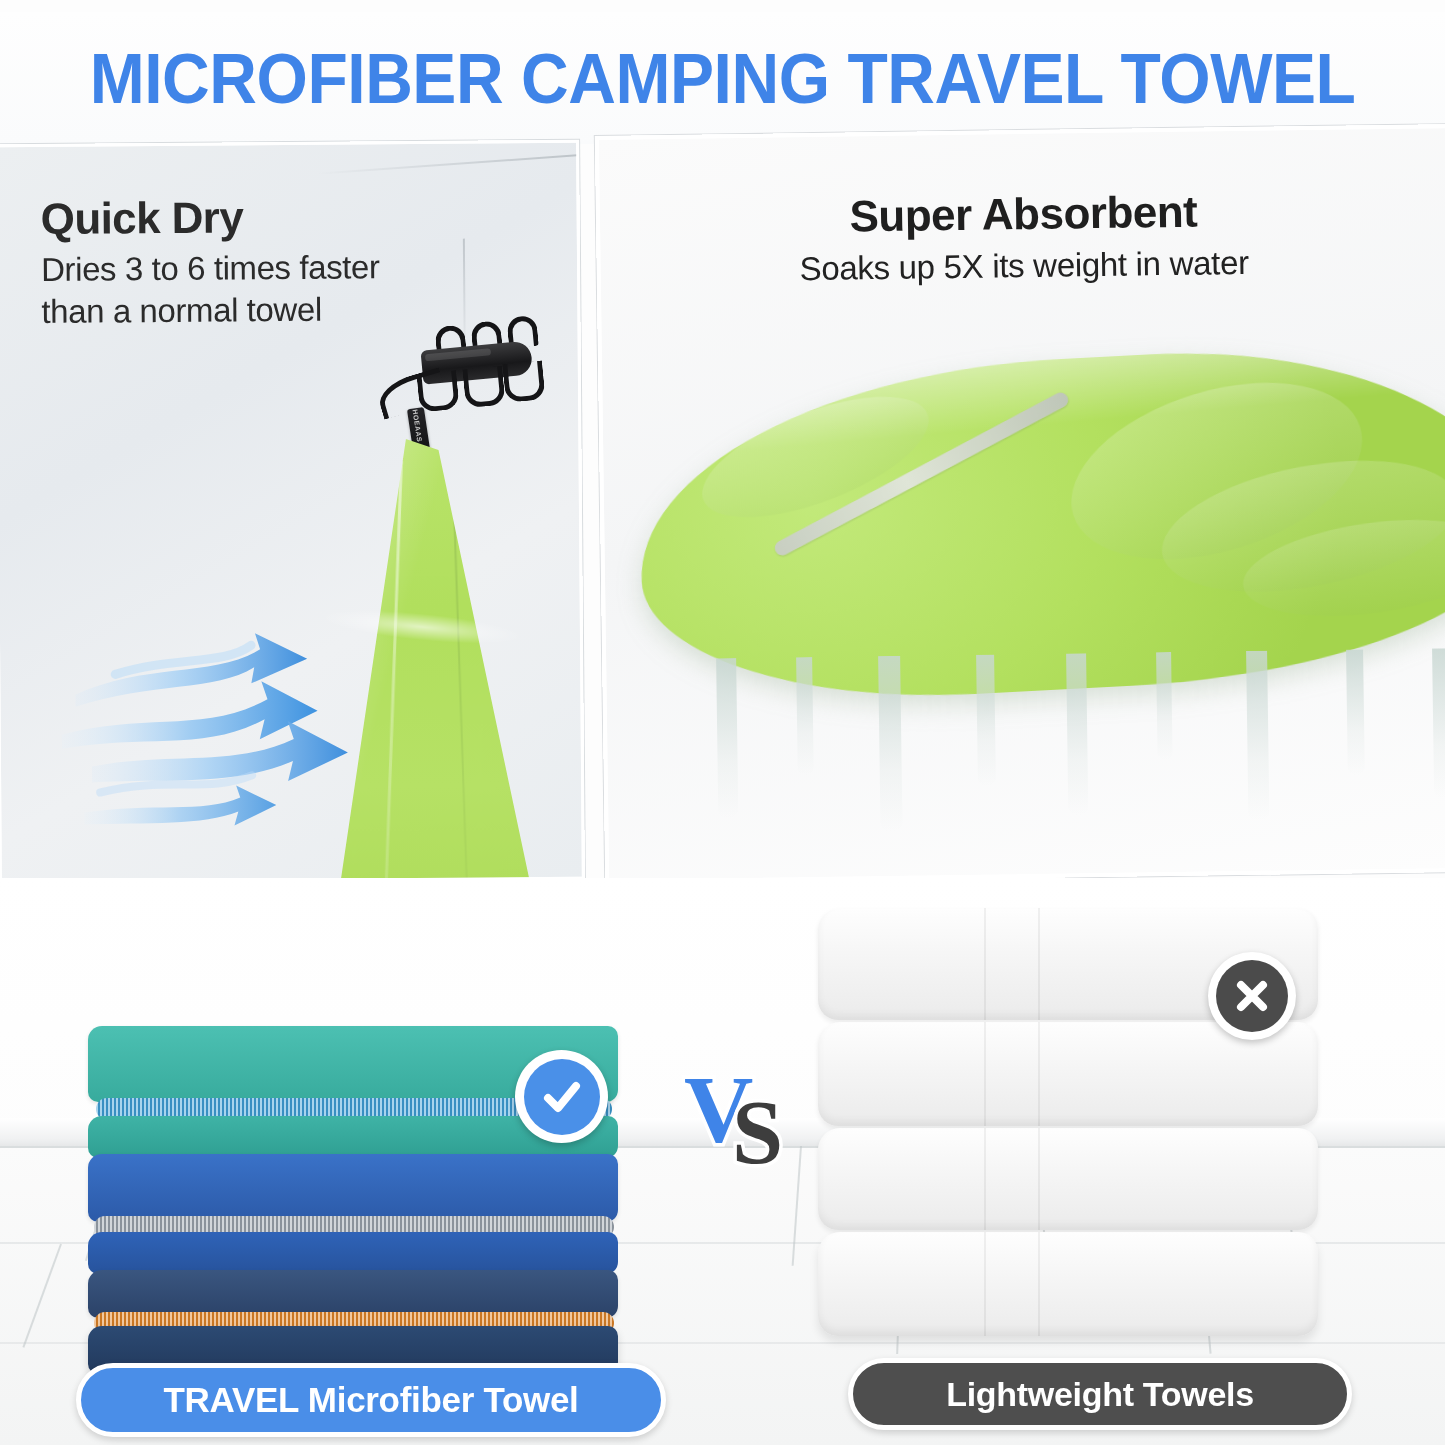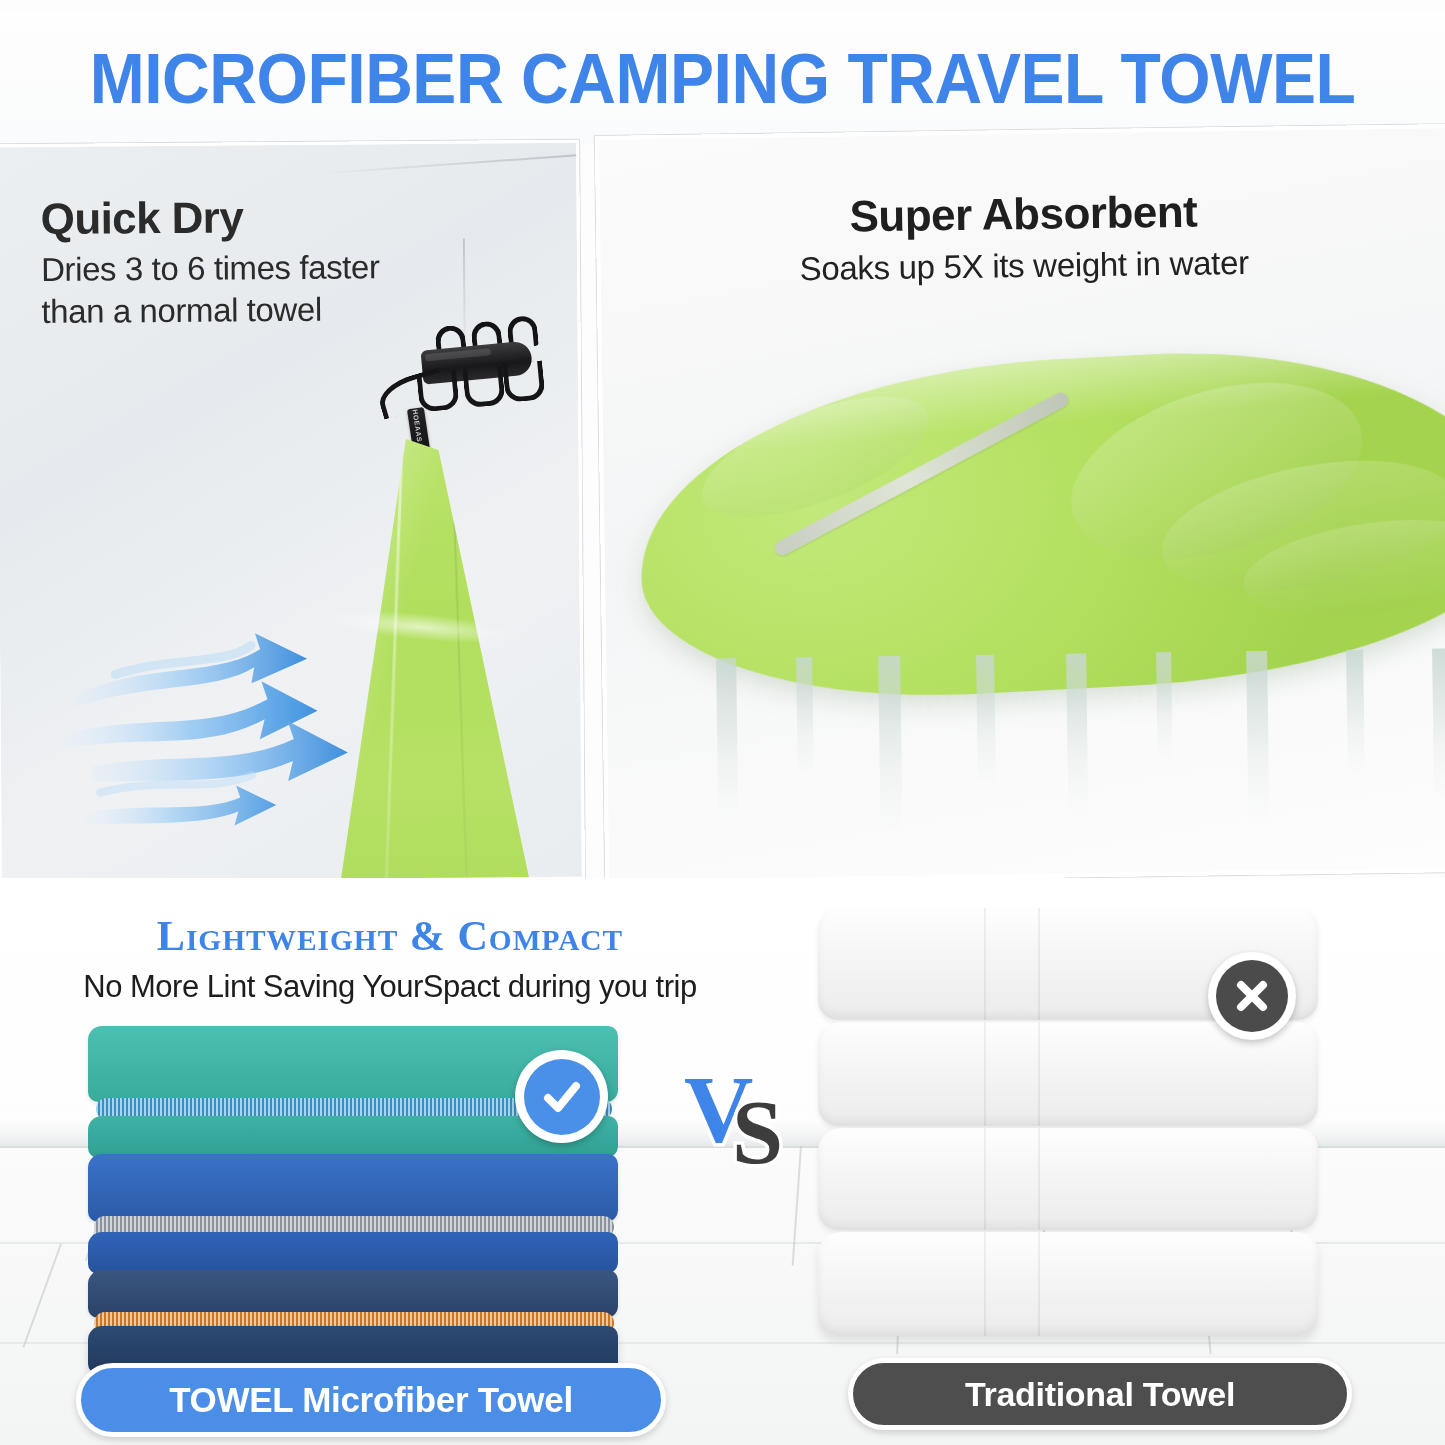--- a/index.html
+++ b/index.html
@@ -326,24 +326,20 @@
       <div class="plank" style="left:800px;top:0;width:2px;height:120px;transform:rotate(4deg);transform-origin:top"></div>
       <div class="plank" style="left:1040px;top:0;width:2px;height:120px;transform:rotate(-2deg);transform-origin:top"></div>
       <div class="plank" style="left:1280px;top:0;width:2px;height:120px;transform:rotate(-7deg);transform-origin:top"></div>
       <div class="plank" style="left:60px;top:98px;width:2px;height:110px;transform:rotate(20deg);transform-origin:top"></div>
       <div class="plank" style="left:330px;top:98px;width:2px;height:110px;transform:rotate(14deg);transform-origin:top"></div>
       <div class="plank" style="left:610px;top:98px;width:2px;height:110px;transform:rotate(8deg);transform-origin:top"></div>
       <div class="plank" style="left:900px;top:98px;width:2px;height:110px;transform:rotate(2deg);transform-origin:top"></div>
       <div class="plank" style="left:1200px;top:98px;width:2px;height:110px;transform:rotate(-5deg);transform-origin:top"></div>
     </div>
 
-    <div class="lw-head">
-      <div class="lw-h1">Lightweight &amp; Compact</div>
-      <div class="lw-h2">No More Lint Saving YourSpact during you trip</div>
-    </div>
 
     <div class="mf-stack">
       <div class="layer" style="top:0;height:76px;background:linear-gradient(180deg,#4cc0b2,#38ab9d);box-shadow:0 2px 4px rgba(0,0,0,.10)"></div>
       <div class="mesh" style="left:8px;top:72px;width:516px;background-color:#3f9fd8"></div>
       <div class="layer" style="top:90px;height:42px;background:linear-gradient(180deg,#3fb3a6,#2f9f92);"></div>
 
       <div class="layer" style="top:128px;height:68px;background:linear-gradient(180deg,#3a72c8,#2c5aa8);box-shadow:0 2px 4px rgba(0,0,0,.10)"></div>
       <div class="mesh" style="left:6px;top:190px;width:520px;background-color:#9aa3ad"></div>
       <div class="layer" style="top:206px;height:42px;background:linear-gradient(180deg,#2f63b8,#27539c);"></div>
 
@@ -386,16 +382,16 @@
         <path d="M10 10 L32 32 M32 10 L10 32" stroke="#ffffff" stroke-width="8" fill="none" stroke-linecap="round"></path>
       </svg>
     </div>
   </div>
 
   <div class="vs">
     <span class="v">V</span>
     <span class="s">S</span>
   </div>
 
-  <div class="pill" id="pill-left">TOWEL Microfiber Towel</div>
-  <div class="pill" id="pill-right">Traditional Towel</div>
+  <div class="pill" id="pill-left">TRAVEL Microfiber Towel</div>
+  <div class="pill" id="pill-right">Lightweight Towels</div>
 
 </div>
 
 </body></html>

